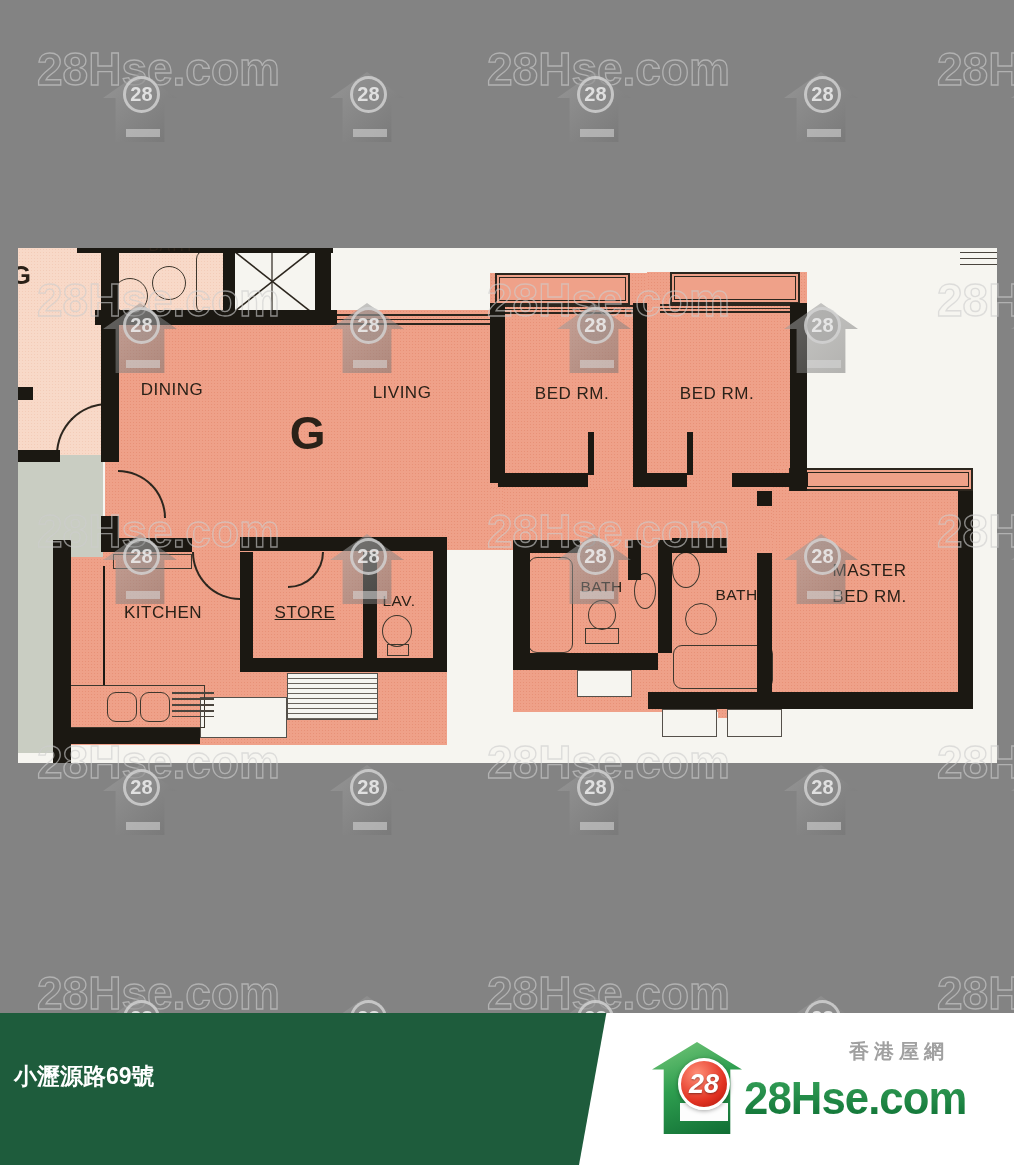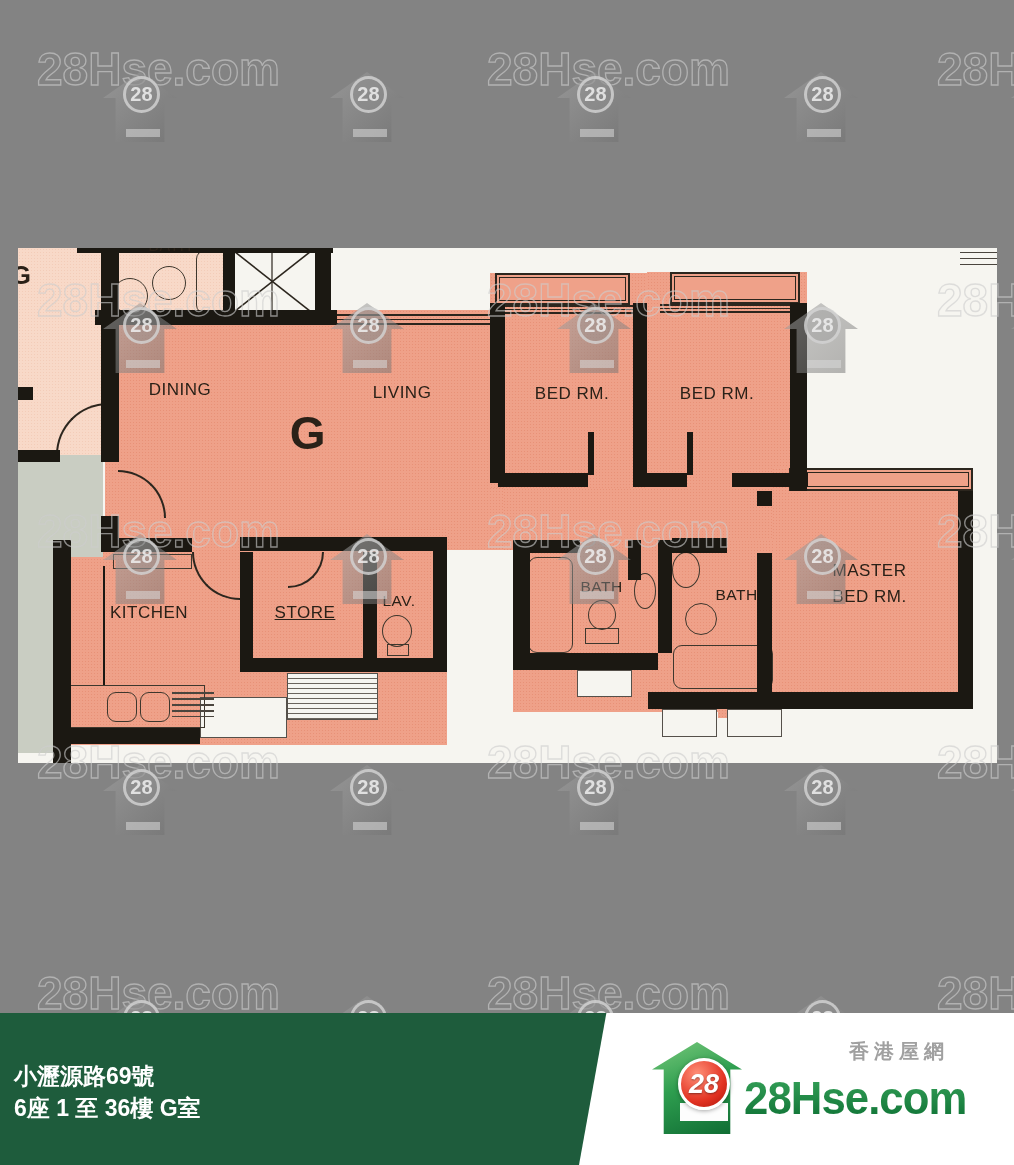--- a/index.html
+++ b/index.html
@@ -145,30 +145,30 @@
       <div class="wall" style="left: 495px; top: 292px; width: 17px; height: 130px;"></div>
       <div class="wall" style="left: 512px; top: 292px; width: 50px; height: 13px;"></div>
       <div class="wall" style="left: 610px; top: 292px; width: 13px; height: 40px;"></div>
       <div class="wall" style="left: 640px; top: 292px; width: 14px; height: 113px;"></div>
       <div class="wall" style="left: 495px; top: 405px; width: 145px; height: 17px;"></div>
       <div class="wall" style="left: 654px; top: 290px; width: 55px; height: 15px;"></div>
       <div class="wall" style="left: 630px; top: 444px; width: 128px; height: 17px;"></div>
 
     <div class="lbl" style="left:-12px;top:12px;width:30px;font-size:26px;font-weight:bold;">G</div>
     <div class="lbl" style="left:107px;top:-11px;width:90px;font-size:16px;">BATH</div>
-    <div class="lbl" style="left:112px;top:132px;width:100px;">DINING</div>
+    <div class="lbl" style="left:104px;top:132px;width:100px;">DINING</div>
     <div class="lbl" style="left:253px;top:158px;width:74px;font-size:46px;font-weight:bold;">G</div>
     <div class="lbl" style="left:334px;top:135px;width:100px;">LIVING</div>
     <div class="lbl" style="left:504px;top:136px;width:100px;">BED RM.</div>
     <div class="lbl" style="left:649px;top:136px;width:100px;">BED RM.</div>
     <div class="lbl" style="left:789px;top:310px;width:125px;line-height:26px;">
       <span>MASTER</span><br>
       <span>BED RM.</span>
     </div>
-    <div class="lbl" style="left:81px;top:355px;width:100px;">KITCHEN</div>
+    <div class="lbl" style="left:95px;top:355px;width:100px;">KITCHEN</div>
     <div class="lbl" style="left:237px;top:355px;width:100px;text-decoration:underline;">STORE</div>
     <div class="lbl" style="left:356px;top:344px;width:50px;font-size:15.5px;">LAV.</div>
     <div class="lbl" style="left:556px;top:330px;width:55px;font-size:15.5px;">BATH</div>
     <div class="lbl" style="left:691px;top:338px;width:55px;font-size:15.5px;">BATH</div>
   </div>
 
   <div id="wm">
       <div class="wm-text" style="left: 37px; top: 42px;">28Hse.com</div>
       <div class="wm-text" style="left: 487px; top: 42px;">28Hse.com</div>
       <div class="wm-text" style="left: 937px; top: 42px;">28Hse.com</div>
@@ -297,21 +297,20 @@
         <div class="wm-base"></div>
       </div>
       <div class="wm-house" style="left: 1011px; top: 996px;">
         <div class="wm-body"></div>
       </div>
     </div>
 
   <div id="bottom">
     <div id="banner">
       <div class="t2">小瀝源路69號</div>
-      <div class="t3">6座 1 至 36樓 G室</div>
     </div>
   </div>
 
   <div class="site-zh">香港屋網</div>
   <div class="logo-house">
     <div class="lh-body"></div>
     <div class="lh-door"></div>
   </div>
   <div class="logo-circle">28</div>
   <div class="logo-text">28Hse.com</div>

